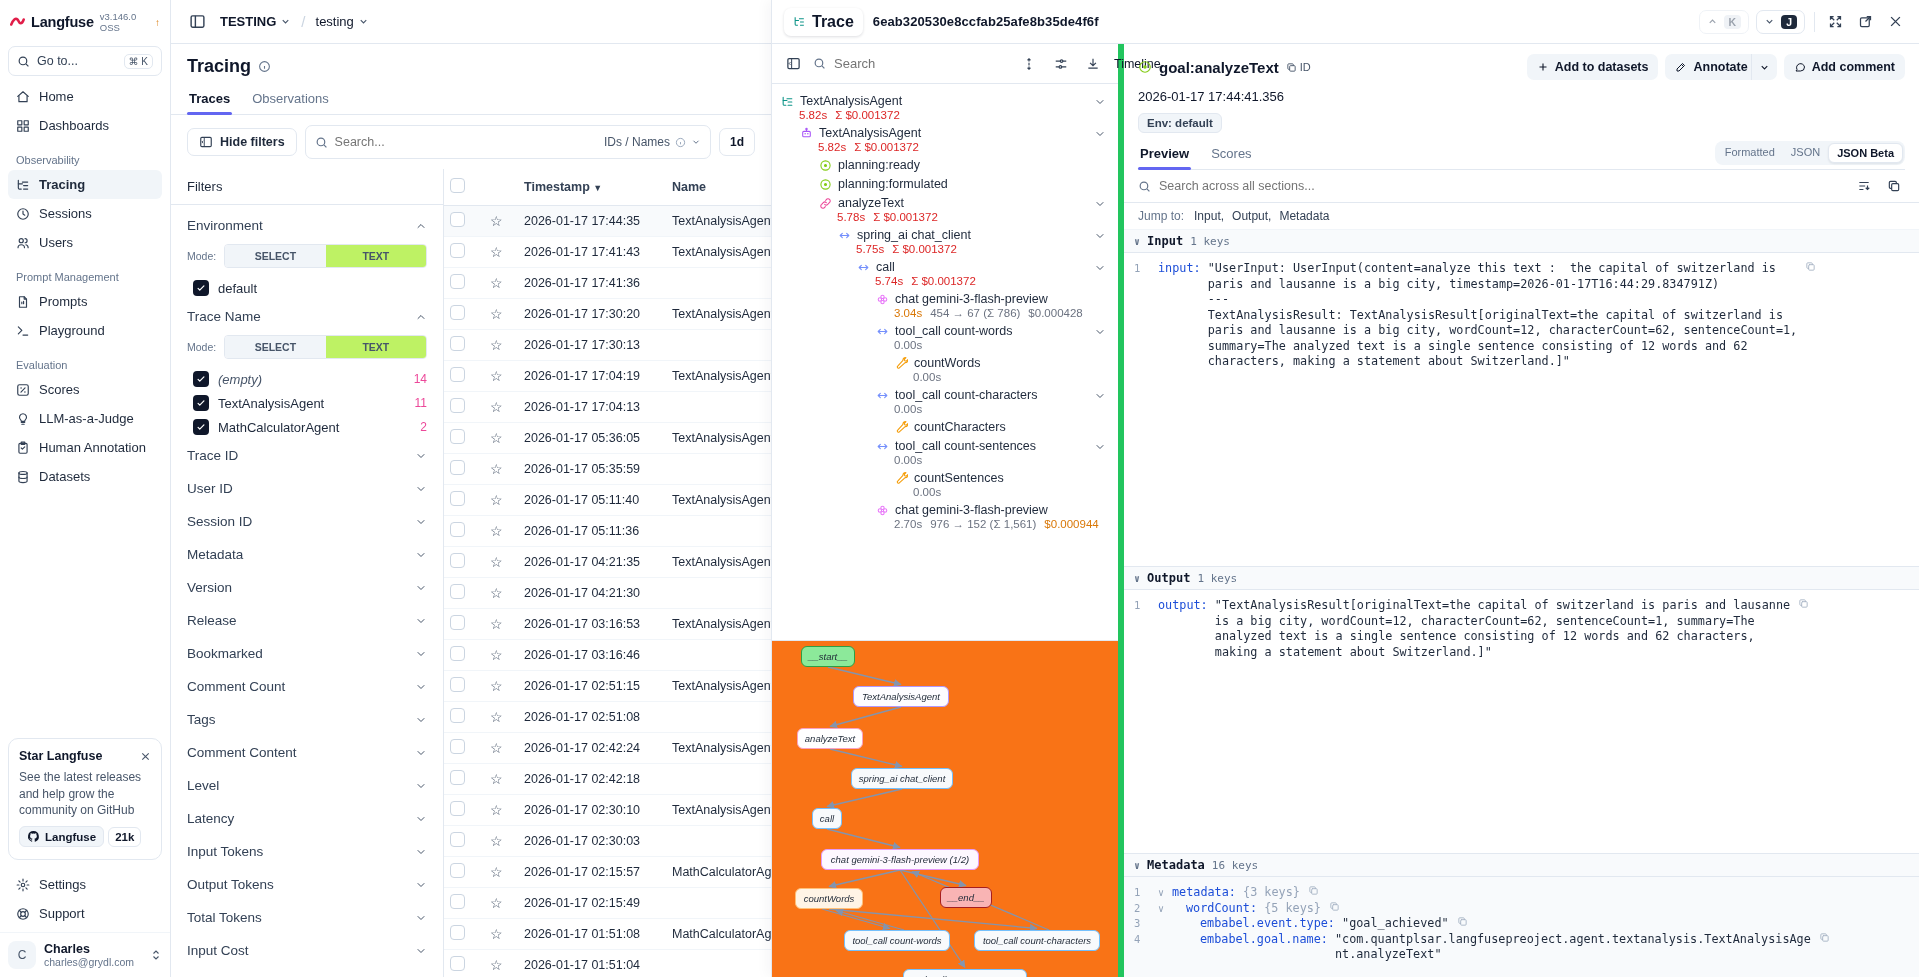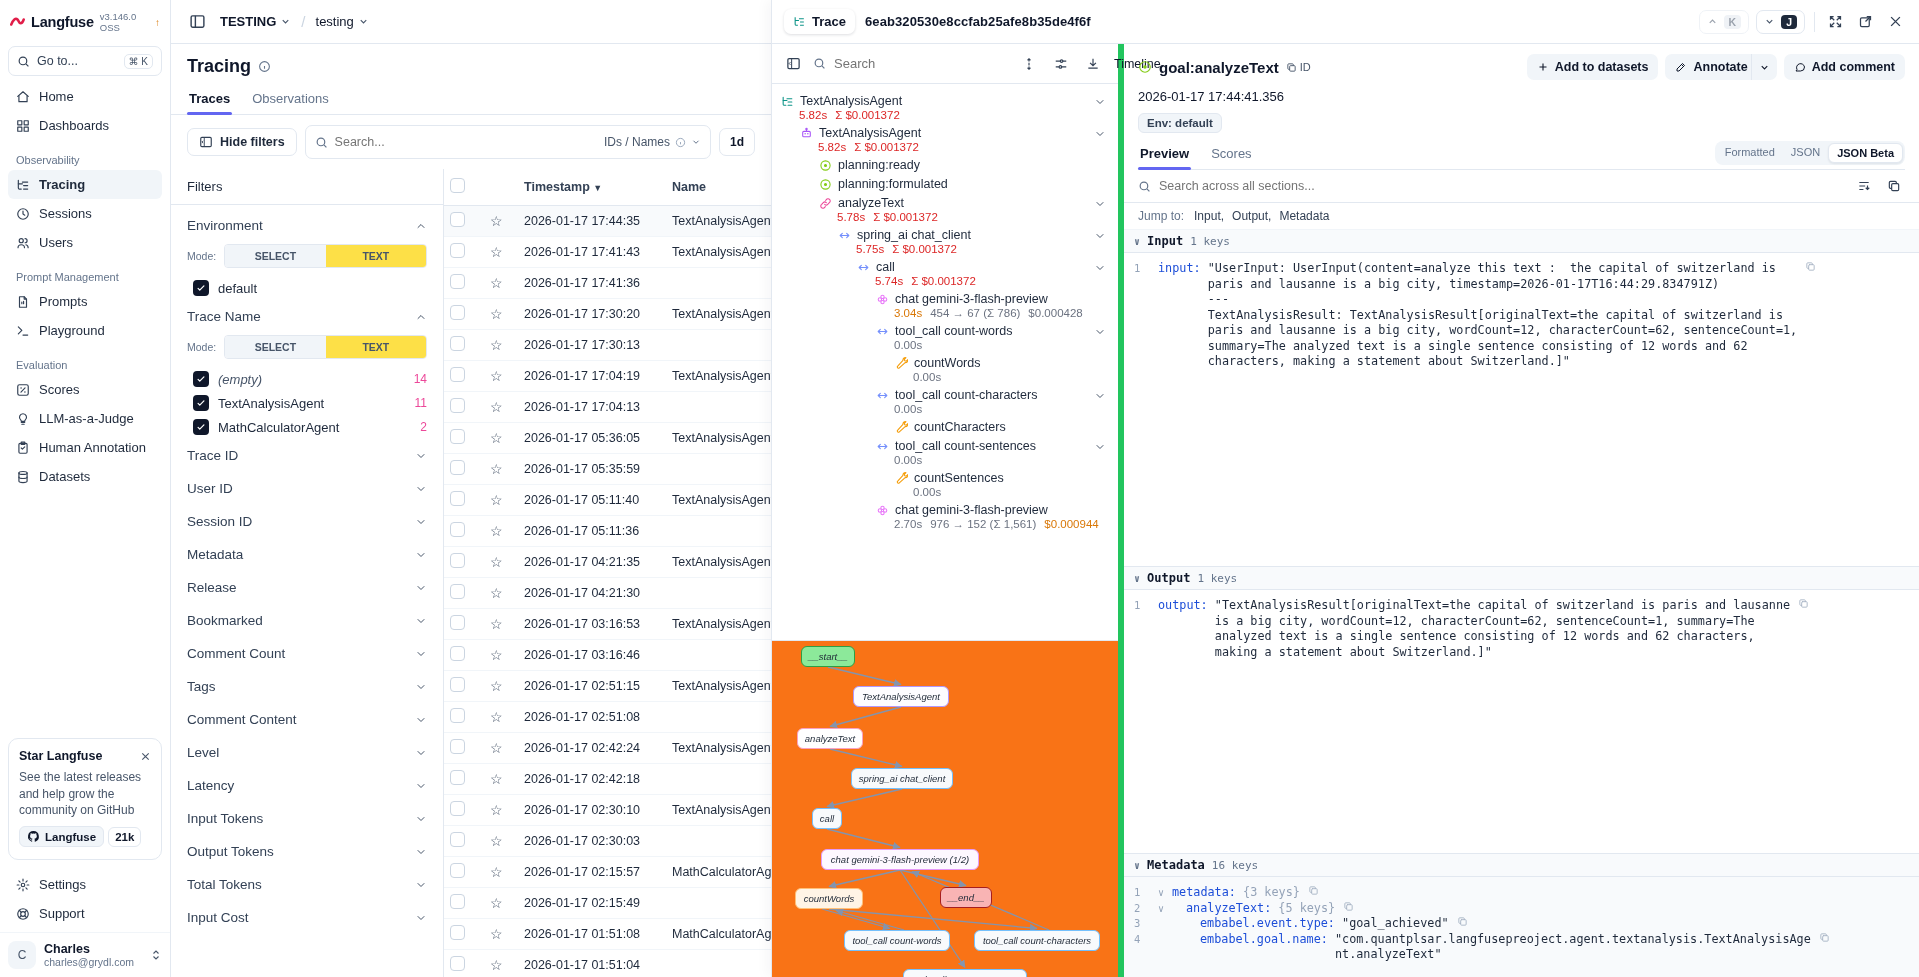--- a/index.html
+++ b/index.html
@@ -54,39 +54,39 @@
   .btn-1d { border:1px solid #e2e8f0; border-radius:7px; padding:6px 10px; font-size:12px; font-weight:600; background:#fff; }
   .main-content { flex:1; display:flex; overflow:hidden; }
   .filters-col { width:273px; min-width:273px; border-right:1px solid #e2e8f0; overflow:hidden; padding:0 0 0 0; }
   .filters-title { padding:10px 16px; font-size:13px; color:#1e293b; border-bottom:1px solid #e2e8f0; }
   .filters-list { padding:4px 16px; }
   .fgroup-hd { display:flex; justify-content:space-between; align-items:center; padding:9px 0; color:#334155; font-size:13.5px; cursor:pointer; }
   .chev { color:#475569; }
   .mode-row { display:flex; align-items:center; gap:8px; margin:2px 0 8px; }
   .mode-lbl { font-size:10.5px; color:#64748b; }
   .seg { display:flex; border:1px solid #e2e8f0; border-radius:4px; overflow:hidden; flex:1; }
-  .seg .opt { flex:1; text-align:center; font-size:10.5px; font-weight:600; color:#475569; padding:5px 0; background:#fde047; }
+  .seg .opt { flex:1; text-align:center; font-size:10.5px; font-weight:600; color:#475569; padding:5px 0; background:#bef264; }
   .seg .opt.on { background:#f1f5f9; }
   .fopt { display:flex; align-items:center; gap:9px; padding:4px 0 4px 6px; font-size:13px; color:#1e293b; }
   .fopt .cnt { margin-left:auto; color:#ec4899; font-size:12px; }
   .fopt.italic .olbl { font-style:italic; color:#475569; }
   .cbx { width:16px; height:16px; background:#0f172a; border-radius:4px; display:flex; align-items:center; justify-content:center; color:#fff; }
   .table-col { flex:1; overflow:hidden; display:flex; flex-direction:column; }
   table.traces { border-collapse:collapse; width:100%; table-layout:fixed; }
   .traces th { text-align:left; font-size:12.5px; color:#334155; font-weight:600; padding:9px 6px; border-bottom:1px solid #e2e8f0; }
   .traces td { font-size:12.5px; color:#1e293b; padding:6px 6px; border-bottom:1px solid #f1f5f9; white-space:nowrap; overflow:hidden; }
   .traces tr.sel td { background:#f8fafc; }
   .rowcb { width:15px; height:15px; border:1.5px solid #cbd5e1; border-radius:4px; display:inline-block; background:#fff; }
   .star { color:#475569; font-size:14px; }
   .col-cb { width:40px; } .col-star { width:34px; } .col-ts { width:148px; }
 
   
   .drawer { flex:1; display:flex; flex-direction:column; border-left:1px solid #e2e8f0; box-shadow:-4px 0 12px rgba(15,23,42,.04); }
   .drawer-hd { height:44px; display:flex; align-items:center; padding:0 12px; gap:10px; border-bottom:1px solid #e2e8f0; }
-  .trace-chip { display:flex; align-items:center; gap:6px; background:#fff; border-radius:7px; box-shadow:0 1px 3px rgba(15,23,42,.14); padding:5px 9px; font-weight:700; font-size:13px; color:#134e4a; }
+  .trace-chip { display:flex; align-items:center; gap:6px; background:#fff; border-radius:7px; box-shadow:0 1px 3px rgba(15,23,42,.14); padding:5px 9px; font-weight:700; font-size:16px; color:#134e4a; }
   .trace-id { font-size:13px; font-weight:600; color:#0f172a; letter-spacing:.1px; }
   .hd-right { margin-left:auto; display:flex; align-items:center; gap:7px; }
   .navkey-btn { display:flex; align-items:center; gap:6px; border:1px solid #e2e8f0; border-radius:7px; padding:4px 7px; background:#fff; color:#475569; }
   .navkey-btn.dim { opacity:.55; }
   .keychip { font-size:10.5px; font-weight:700; border-radius:4px; padding:1px 5px; background:#e2e8f0; color:#475569; }
   .keychip.dark { background:#1e293b; color:#fff; }
   .hd-sep { width:1px; height:20px; background:#e2e8f0; margin:0 2px; }
   .icon-btn { color:#334155; padding:4px; display:flex; }
 
   .drawer-body { flex:1; display:flex; overflow:hidden; }
@@ -513,20 +513,28 @@
             </div>
             <div class="fgroup-hd">
               <span>Metadata</span>
               <span class="chev">
                 <svg class="ic" width="12" height="12" viewBox="0 0 24 24" fill="none" stroke="currentColor" stroke-width="2" stroke-linecap="round" stroke-linejoin="round">
                   <path d="M6 9l6 6 6-6"></path>
                 </svg>
               </span>
             </div>
             <div class="fgroup-hd">
+              <span>Version</span>
+              <span class="chev">
+                <svg class="ic" width="12" height="12" viewBox="0 0 24 24" fill="none" stroke="currentColor" stroke-width="2" stroke-linecap="round" stroke-linejoin="round">
+                  <path d="M6 9l6 6 6-6"></path>
+                </svg>
+              </span>
+            </div>
+            <div class="fgroup-hd">
               <span>Release</span>
               <span class="chev">
                 <svg class="ic" width="12" height="12" viewBox="0 0 24 24" fill="none" stroke="currentColor" stroke-width="2" stroke-linecap="round" stroke-linejoin="round">
                   <path d="M6 9l6 6 6-6"></path>
                 </svg>
               </span>
             </div>
             <div class="fgroup-hd">
               <span>Bookmarked</span>
               <span class="chev">
@@ -1303,21 +1311,21 @@
                   <svg class="ic" width="11" height="11" viewBox="0 0 24 24" fill="none" stroke="currentColor" stroke-width="2" stroke-linecap="round" stroke-linejoin="round">
                     <rect x="8" y="8" width="12" height="12" rx="2"></rect>
                     <path d="M16 8V6a2 2 0 0 0-2-2H6a2 2 0 0 0-2 2v8a2 2 0 0 0 2 2h2"></path>
                   </svg>
                 </span>
               </div>
               <div class="cline">
                 <span class="ln">2</span>
                 <span class="mchev">∨</span>
                 <span style="width: 14px; flex: 0 0 auto;"></span>
-                <span class="ckey">analyzeText: </span>
+                <span class="ckey">wordCount: </span>
                 <span class="cval dim">{5 keys}</span>
                 <span class="copy-mini">
                   <svg class="ic" width="11" height="11" viewBox="0 0 24 24" fill="none" stroke="currentColor" stroke-width="2" stroke-linecap="round" stroke-linejoin="round">
                     <rect x="8" y="8" width="12" height="12" rx="2"></rect>
                     <path d="M16 8V6a2 2 0 0 0-2-2H6a2 2 0 0 0-2 2v8a2 2 0 0 0 2 2h2"></path>
                   </svg>
                 </span>
               </div>
               <div class="cline">
                 <span class="ln">3</span>

